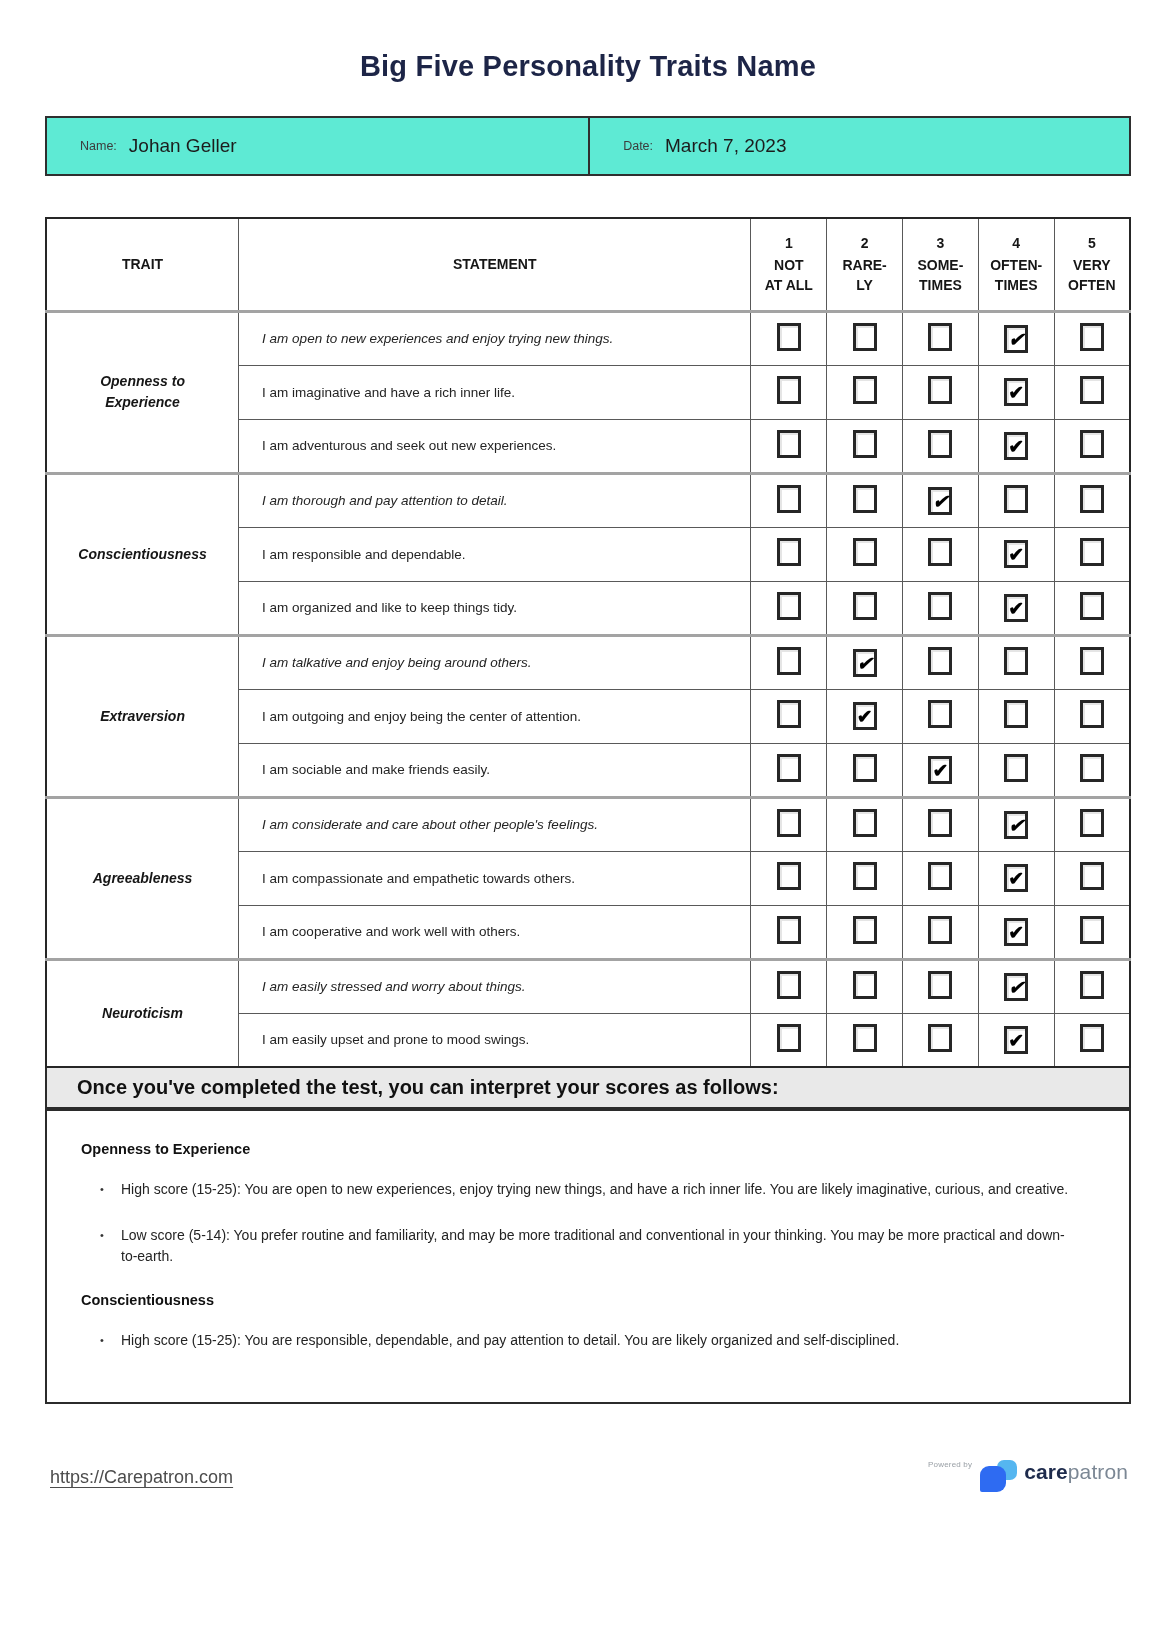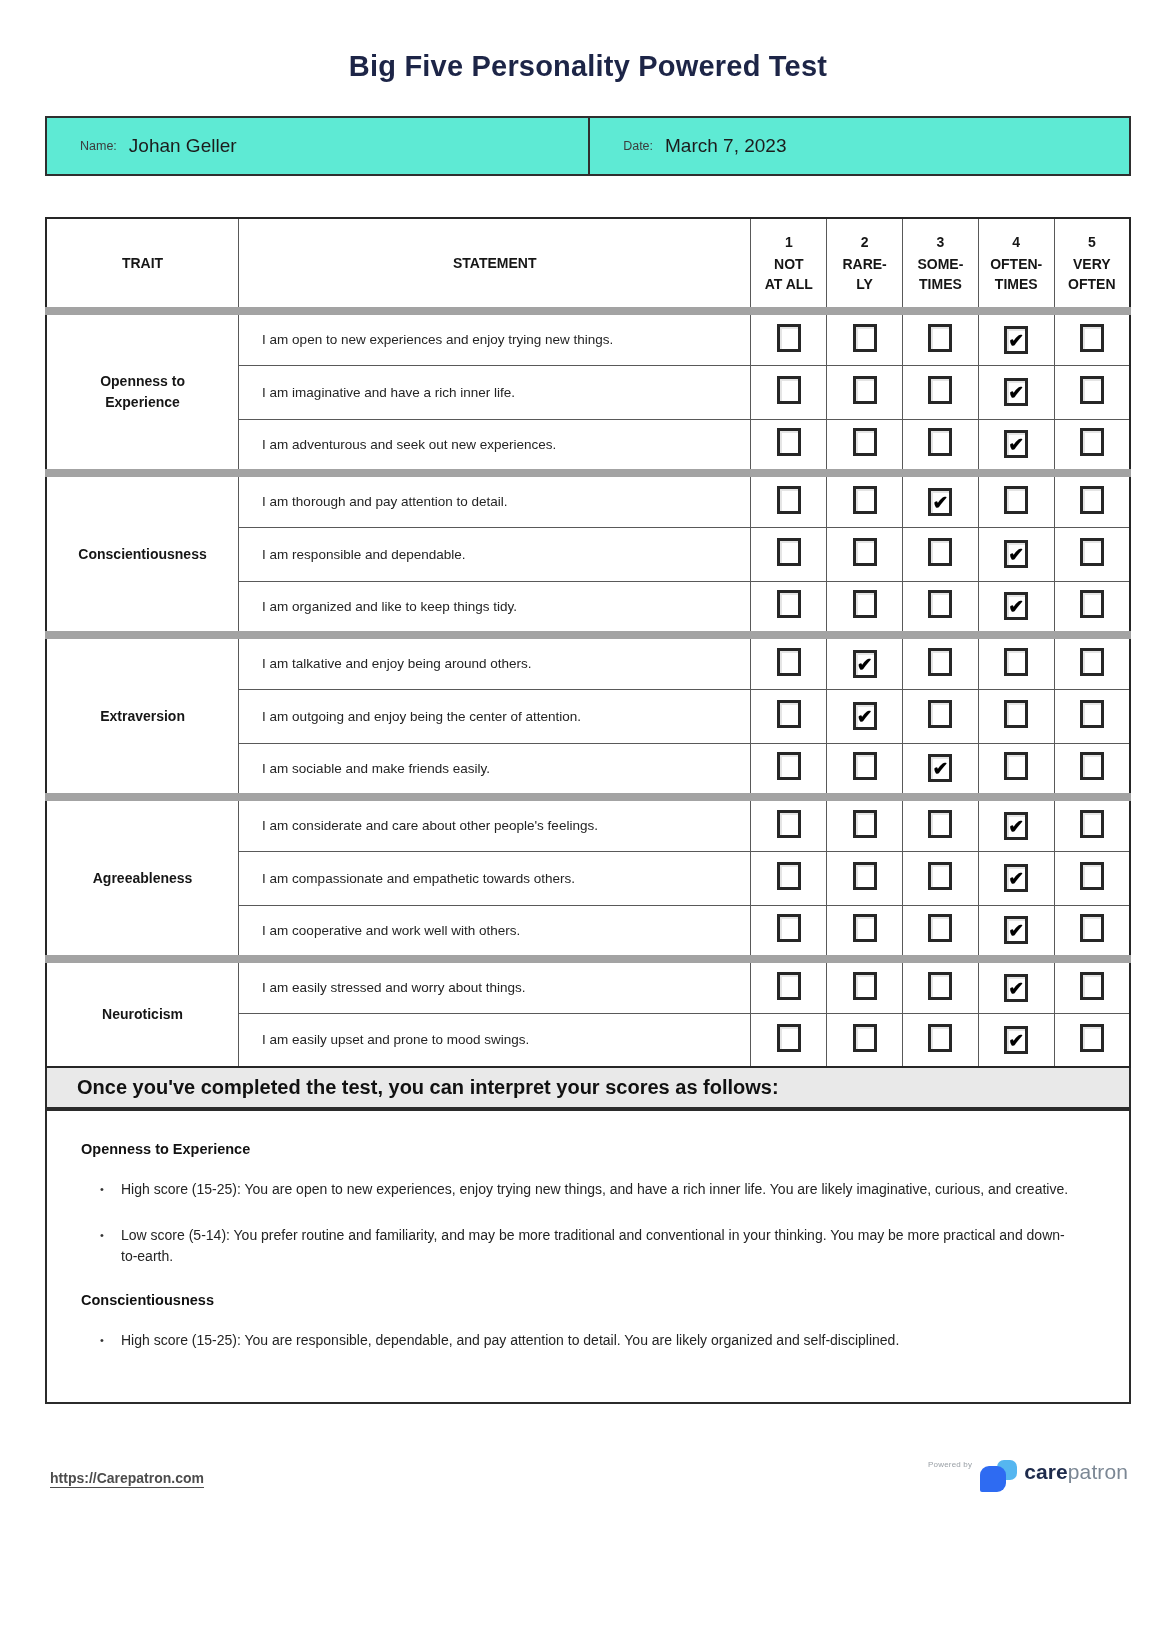--- a/index.html
+++ b/index.html
@@ -50,21 +50,21 @@
     border-bottom: 2px solid #262626 !important;
     vertical-align: middle;
     text-align: center;
     line-height: 1.45;
   }
   .th-trait { width: 188px; }
   .th-stmt  { width: 500px; text-align: center; }
   .th-rate  { width: 74px; padding: 0 2px; }
   .rate-num { margin-bottom: 2px; }
 
-  tr.group-start td { border-top: 8px solid #a3a3a3; }
+  tr.group-start td { border-top: 3px solid #a3a3a3; font-style: italic; }
   .td-trait {
     font-weight: bold;
     font-size: 14px;
     text-align: center;
     vertical-align: middle;
     color: #161616;
     line-height: 1.5;
     padding: 0 14px;
   }
   .td-stmt {
@@ -133,26 +133,25 @@
   }
 
   .footer {
     display: flex;
     justify-content: space-between;
     align-items: center;
     padding: 0 48px 0 50px;
     margin-top: 56px;
   }
   .site-link {
-    font-size: 14px;
+    font-size: 18px;
     color: #4c4c4c;
     text-decoration: underline;
     text-underline-offset: 4px;
     cursor: pointer;
-    font-weight: bold;
   }
   .brand { display: flex; align-items: flex-start; }
   .powered { font-size: 8px; color: #9aa0a6; margin-right: 8px; letter-spacing: 0.2px; }
   .bubbles { position: relative; width: 44px; height: 36px; display: inline-block; }
   .bubble-light {
     position: absolute; left: 17px; top: 0;
     width: 20px; height: 20px;
     background: #55b6f0;
     border-radius: 7px 7px 7px 7px;
   }
@@ -164,21 +163,21 @@
   }
   .brand-text { font-size: 21px; letter-spacing: 0.1px; }
   .brand-care { font-weight: bold; color: #1e2b4c; }
   .brand-patron { font-weight: normal; color: #7b8794; }
 </style>
 </head>
 <body>
 
 <div class="page">
 
-  <div class="title">Big Five Personality Powered Test</div>
+  <div class="title">Big Five Personality Traits Name</div>
 
   <div class="meta-box">
     <div class="meta-cell meta-name">
       <span class="meta-label">Name:</span>
       <span class="meta-value">Johan Geller</span>
     </div>
     <div class="meta-cell meta-date">
       <span class="meta-label">Date:</span>
       <span class="meta-value">March 7, 2023</span>
     </div>

